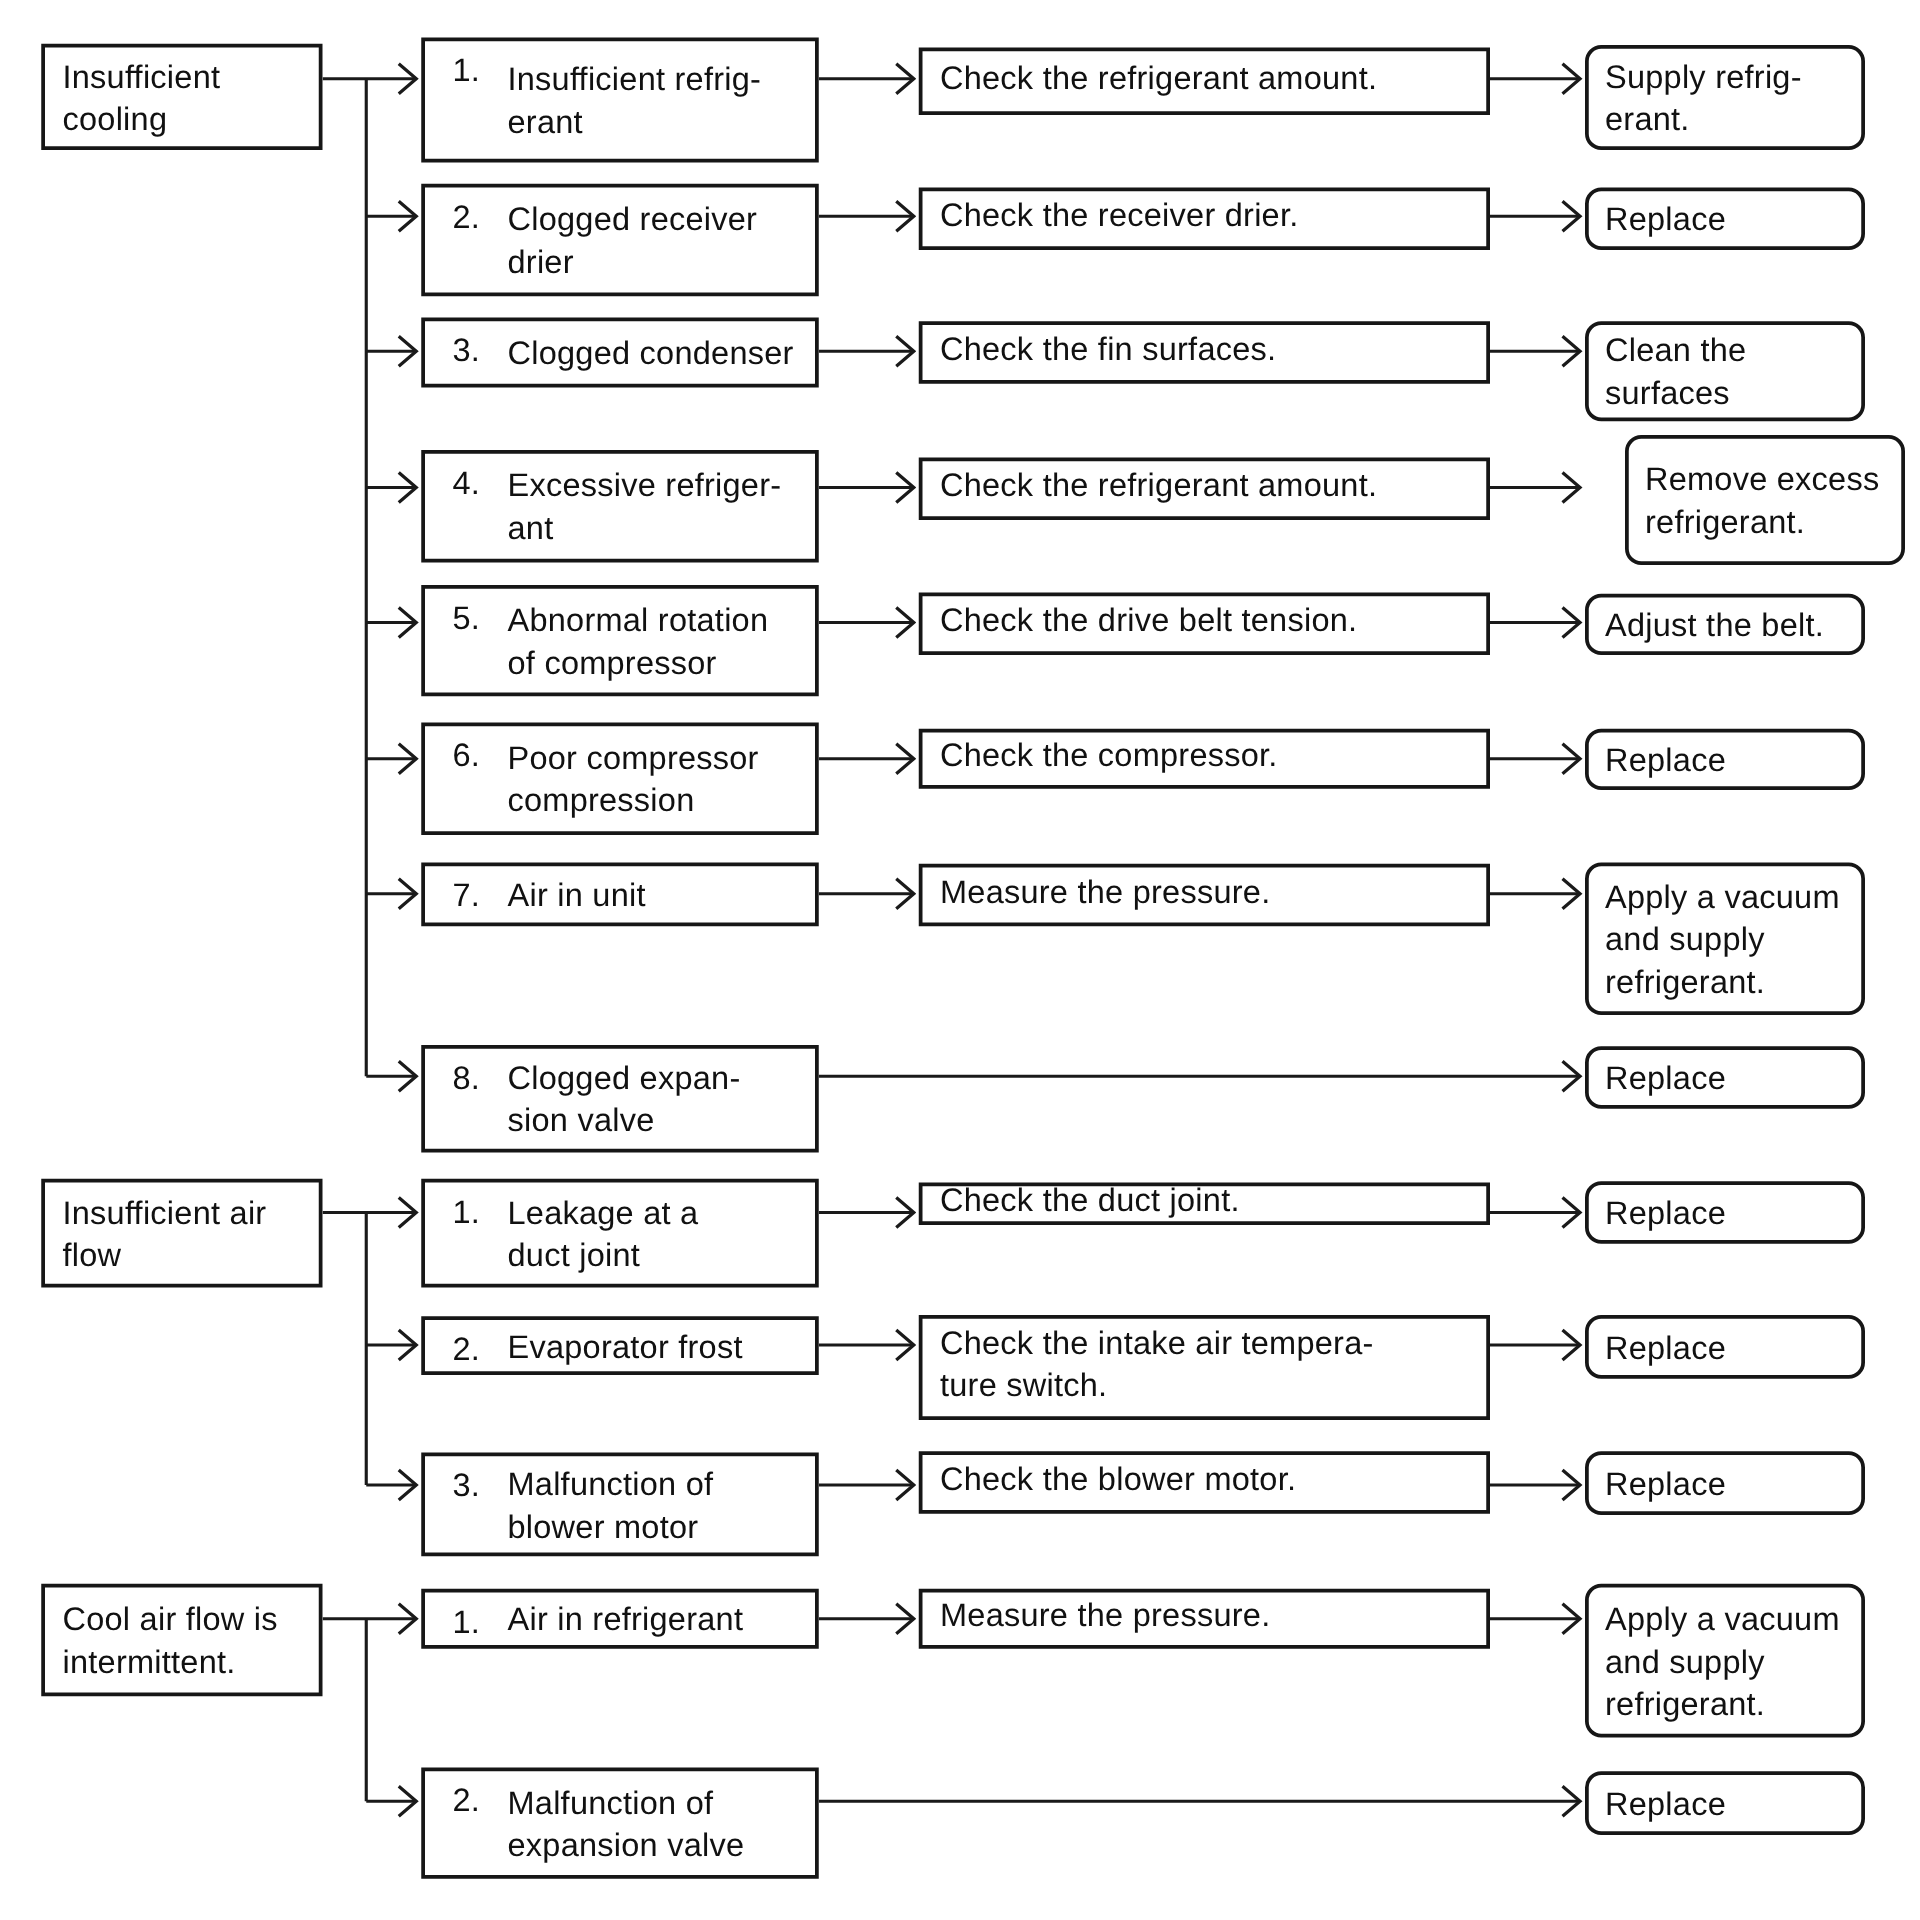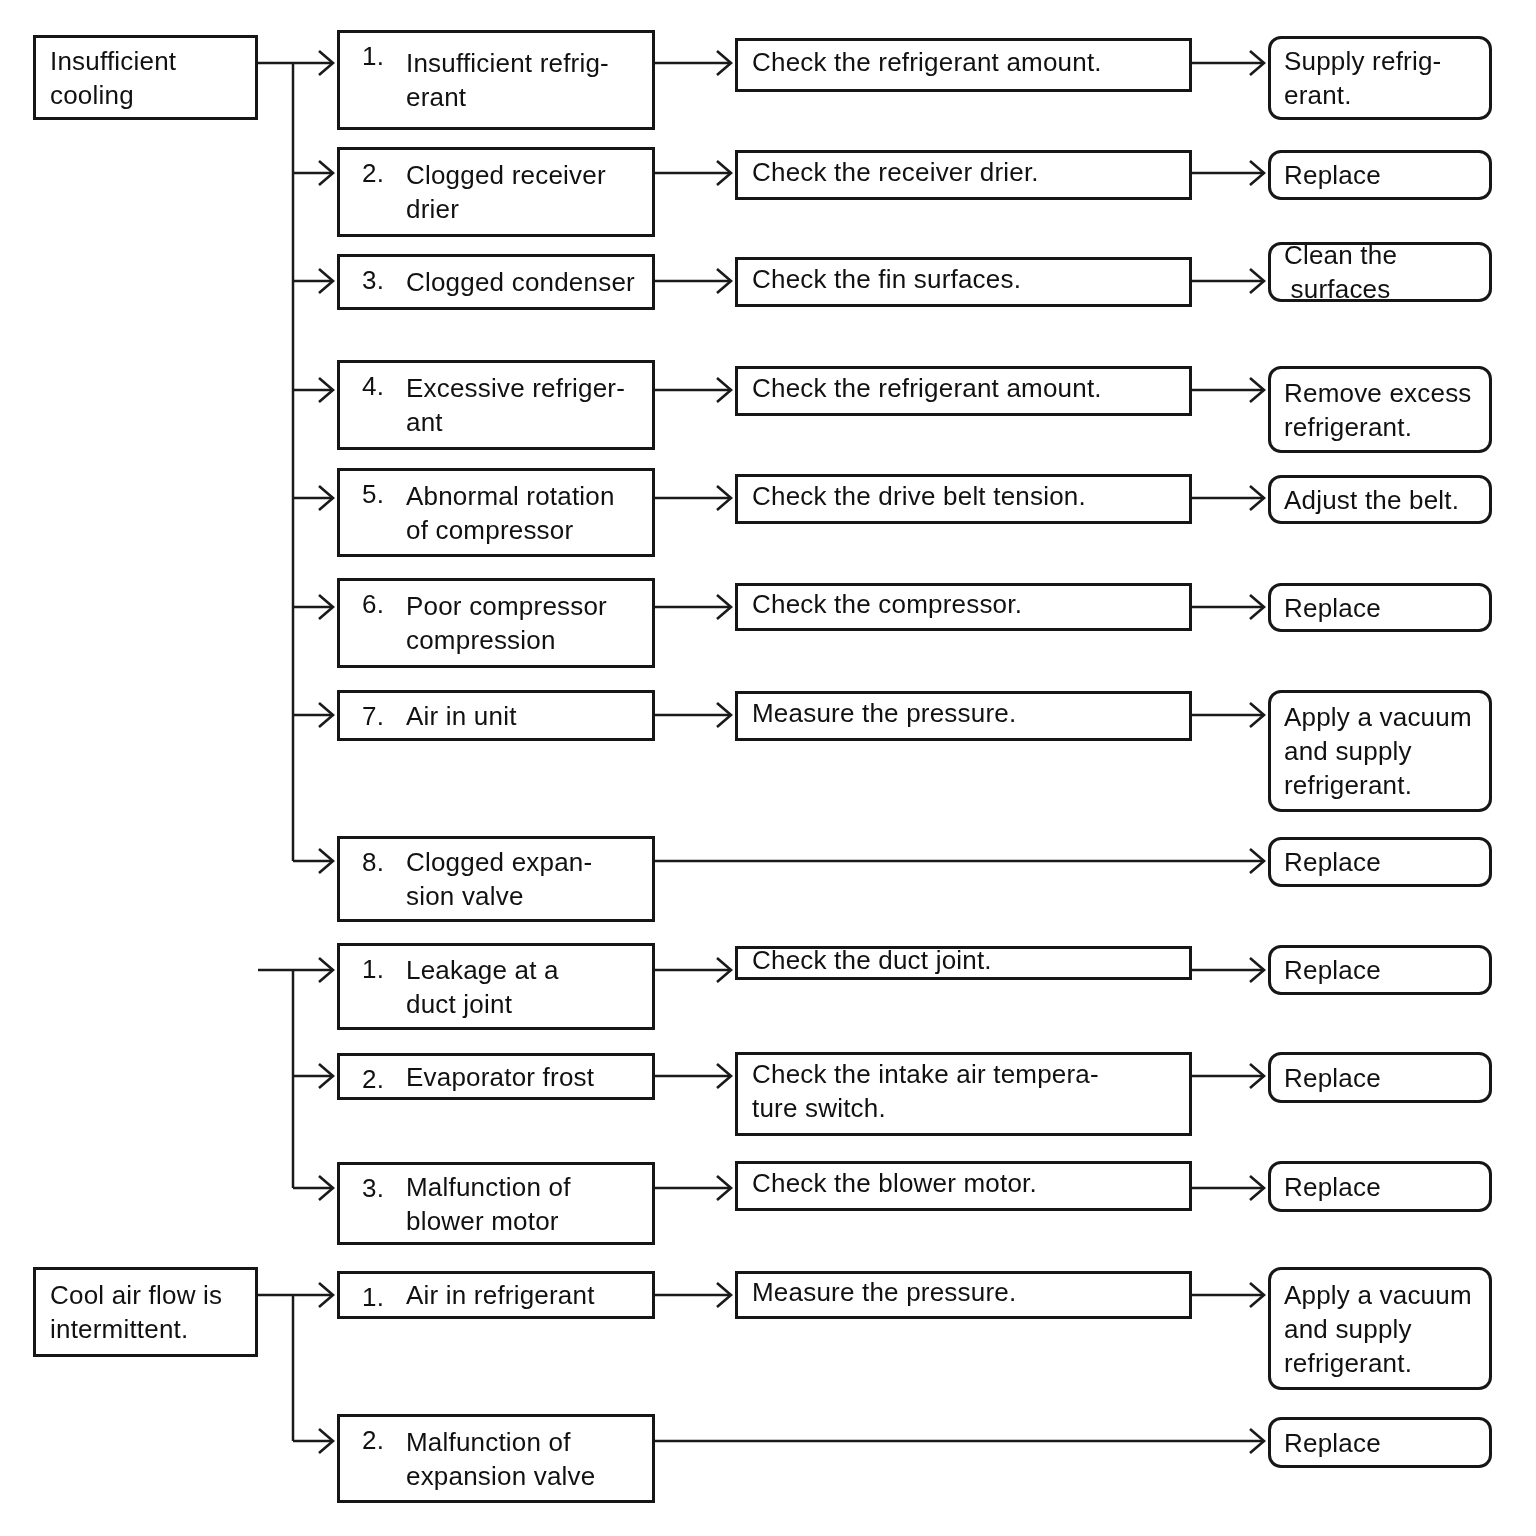--- a/index.html
+++ b/index.html
@@ -127,34 +127,34 @@
     <span class="txt">Replace</span>
   </div>
 
   <div class="box cause" style="top:254px;height:56px;">
     <span class="num">3.</span>
     <span class="txt">Clogged condenser</span>
   </div>
   <div class="box check" style="top:257px;height:50px;">
     <span class="txt">Check the fin surfaces.</span>
   </div>
-  <div class="box remedy" style="top:242px;height:60px;text-align:center;">
+  <div class="box remedy" style="top:257px;height:80px;">
     <span class="txt">Clean the
 surfaces</span>
   </div>
 
   <div class="box cause" style="top:360px;height:90px;">
     <span class="num">4.</span>
     <span class="txt">Excessive refriger-
 ant</span>
   </div>
   <div class="box check" style="top:366px;height:50px;">
     <span class="txt">Check the refrigerant amount.</span>
   </div>
-  <div class="box remedy" style="top:366px;height:87px;">
+  <div class="box remedy" style="top:348px;height:104px;margin-left:32px;">
     <span class="txt">Remove excess
 refrigerant.</span>
   </div>
 
   <div class="box cause" style="top:468px;height:89px;">
     <span class="num">5.</span>
     <span class="txt">Abnormal rotation
 of compressor</span>
   </div>
   <div class="box check" style="top:474px;height:50px;">
@@ -191,20 +191,24 @@
 
   <div class="box cause" style="top:836px;height:86px;">
     <span class="num">8.</span>
     <span class="txt">Clogged expan-
 sion valve</span>
   </div>
   <div class="box remedy" style="top:837px;height:50px;">
     <span class="txt">Replace</span>
   </div>
 
+  <div class="box sym" style="top:943px;height:87px;">
+    <span class="txt">Insufficient air
+flow</span>
+  </div>
 
   <div class="box cause" style="top:943px;height:87px;">
     <span class="num">1.</span>
     <span class="txt">Leakage at a
 duct joint</span>
   </div>
   <div class="box check" style="top:946px;height:34px;">
     <span class="txt">Check the duct joint.</span>
   </div>
   <div class="box remedy" style="top:945px;height:50px;">

